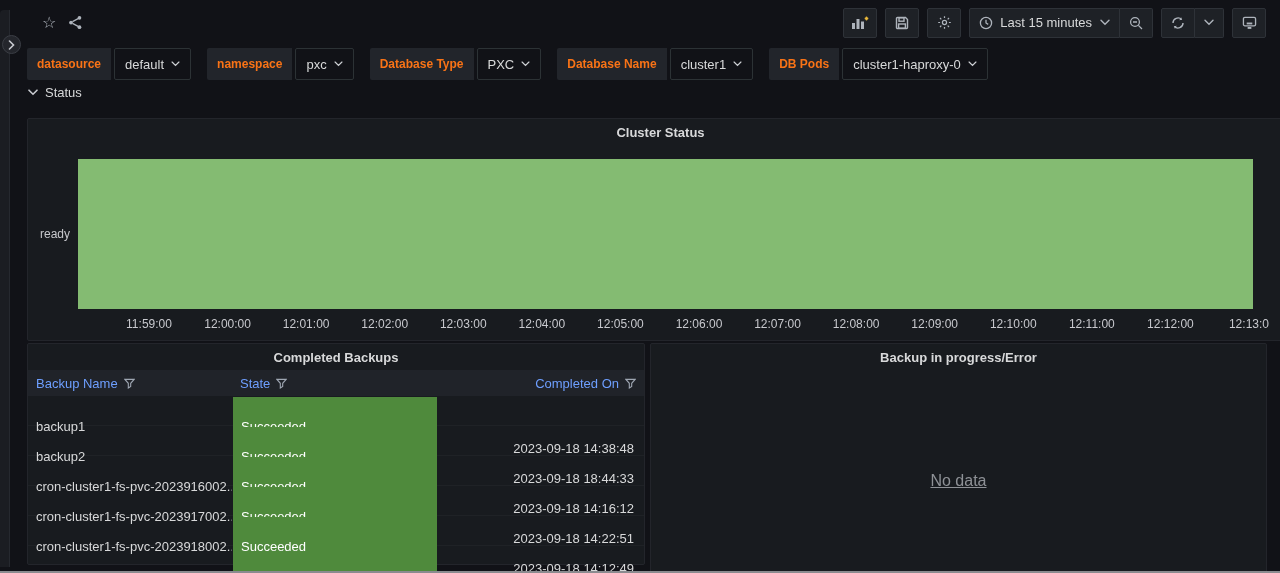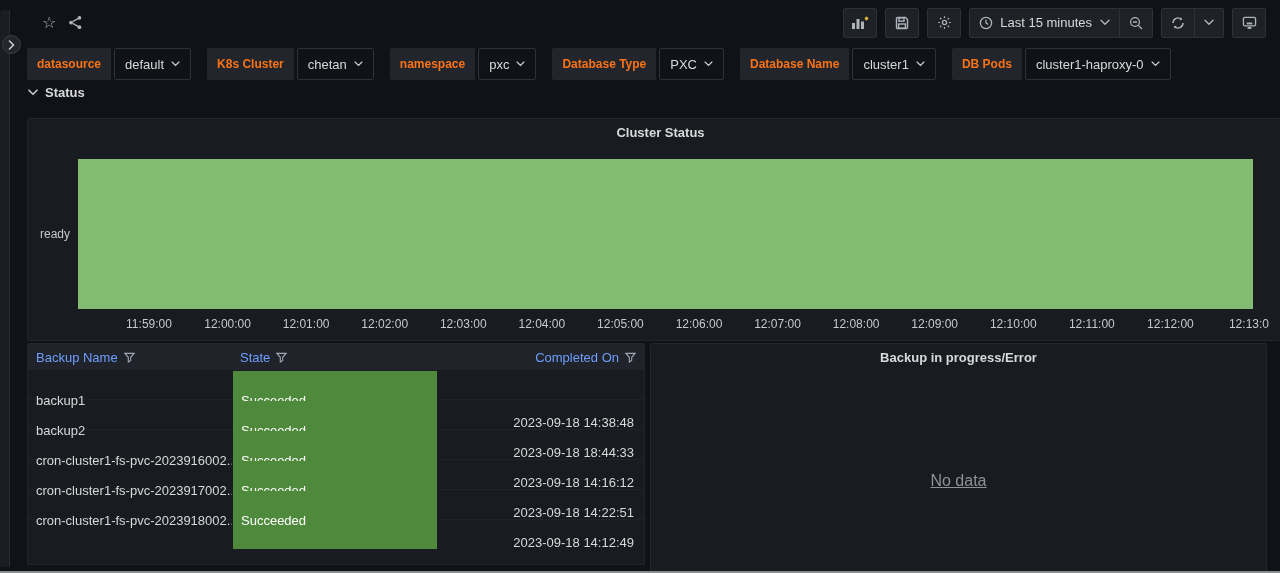--- a/index.html
+++ b/index.html
@@ -45,21 +45,21 @@
   .pill { display:flex; align-items:stretch; height:32px; }
   .pill-label { display:flex; align-items:center; padding:0 10px; background:#22252b;
     color:#f97316; font-size:12px; font-weight:bold; border-radius:2px 0 0 2px; white-space:nowrap; }
   .pill-value { display:flex; align-items:center; gap:7px; padding:0 10px; margin-left:3px;
     background:#111217; border:1px solid #2c3235; border-radius:2px; color:#d8d9da;
     font-size:13px; cursor:pointer; white-space:nowrap; }
 
   
   .section-row { position:absolute; left:28px; top:85px; display:flex; align-items:center;
     gap:7px; cursor:pointer; }
-  .section-title { font-size:13px; font-weight:bold; color:#d8d9da; }
+  .section-title { font-size:13px; font-weight:normal; color:#d8d9da; }
   .section-chev { color:#c9cbd1; }
 
   
   .panel { position:absolute; background:#181b1f; border:1px solid #23252b; border-radius:2px; }
   .panel-title { height:26px; display:flex; align-items:center; justify-content:center;
     font-size:13px; font-weight:bold; color:#d8d9da; cursor:pointer; }
 
   .panel-cluster { left:27px; top:118px; width:1267px; height:223px; }
   .tl-ylabel { position:absolute; left:12px; top:108px; font-size:12px; color:#c7c8cc; }
   .tl-bar { position:absolute; left:50px; top:40px; width:1175px; height:150px; }
@@ -198,31 +198,20 @@
       </span>
     </div>
   </div>
 </div>
 
 <div class="submenu">
     <div class="pill">
     <span class="pill-label">datasource</span>
     <span class="pill-value">
       <span class="pill-value-text">default</span>
-      <span>
-        <svg width="9" height="6" viewBox="0 0 10 7">
-            <path d="M1 1.2l4 4 4-4" fill="none" stroke="#cfd2d6" stroke-width="1.4" stroke-linecap="round"></path>
-          </svg>
-      </span>
-    </span>
-  </div>
-    <div class="pill">
-    <span class="pill-label">K8s Cluster</span>
-    <span class="pill-value">
-      <span class="pill-value-text">chetan</span>
       <span>
         <svg width="9" height="6" viewBox="0 0 10 7">
             <path d="M1 1.2l4 4 4-4" fill="none" stroke="#cfd2d6" stroke-width="1.4" stroke-linecap="round"></path>
           </svg>
       </span>
     </span>
   </div>
     <div class="pill">
     <span class="pill-label">namespace</span>
     <span class="pill-value">
@@ -295,20 +284,21 @@
       <span class="tick" style="left: 828.13px;">12:08:00</span>
       <span class="tick" style="left: 906.7px;">12:09:00</span>
       <span class="tick" style="left: 985.27px;">12:10:00</span>
       <span class="tick" style="left: 1063.84px;">12:11:00</span>
       <span class="tick" style="left: 1142.41px;">12:12:00</span>
       <span class="tick" style="left: 1220.98px;">12:13:0</span>
     </div>
 </div>
 
 <div class="panel panel-backups">
+  <div class="panel-title">Completed Backups</div>
   <div class="tbl-header">
     <div class="th">
       <span>Backup Name</span>
       <span class="funnel">
         <svg width="11" height="11" viewBox="0 0 12 12" fill="none" stroke="currentColor" stroke-width="1.2">
             <path d="M1 1.5h10L7.3 5.8v3.4L4.7 10.8V5.8z"></path>
           </svg>
       </span>
     </div>
     <div class="th">

